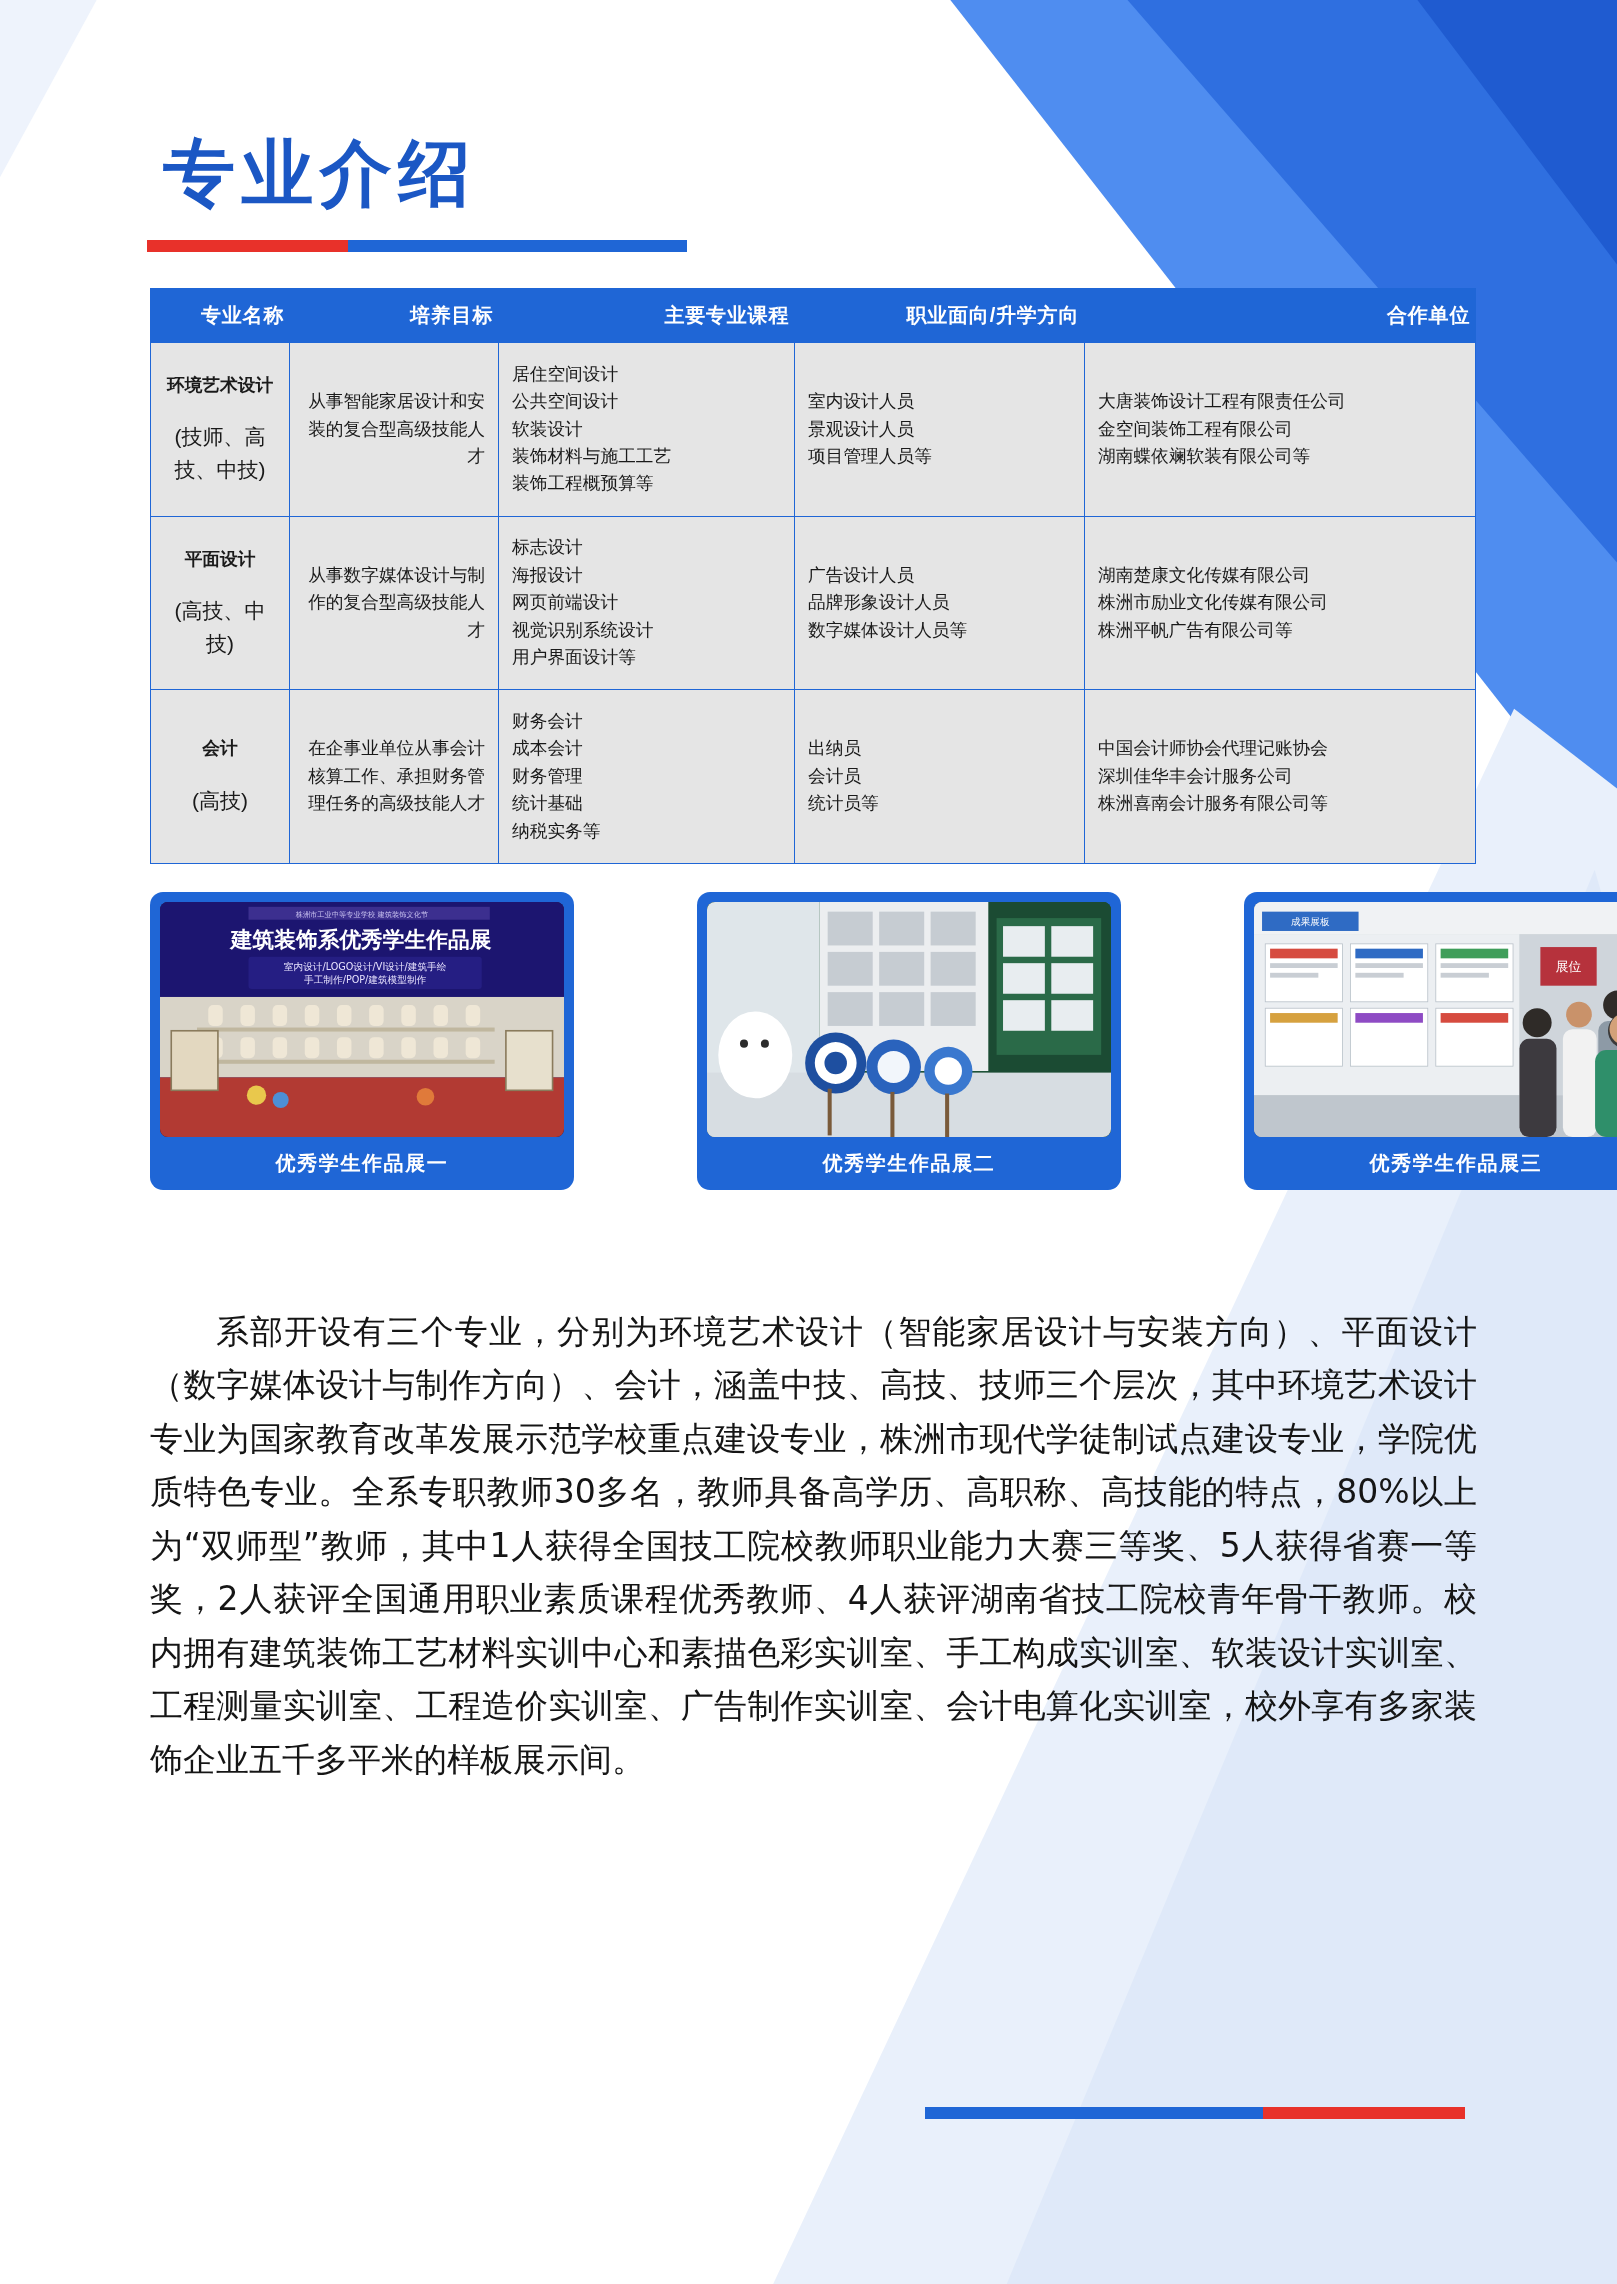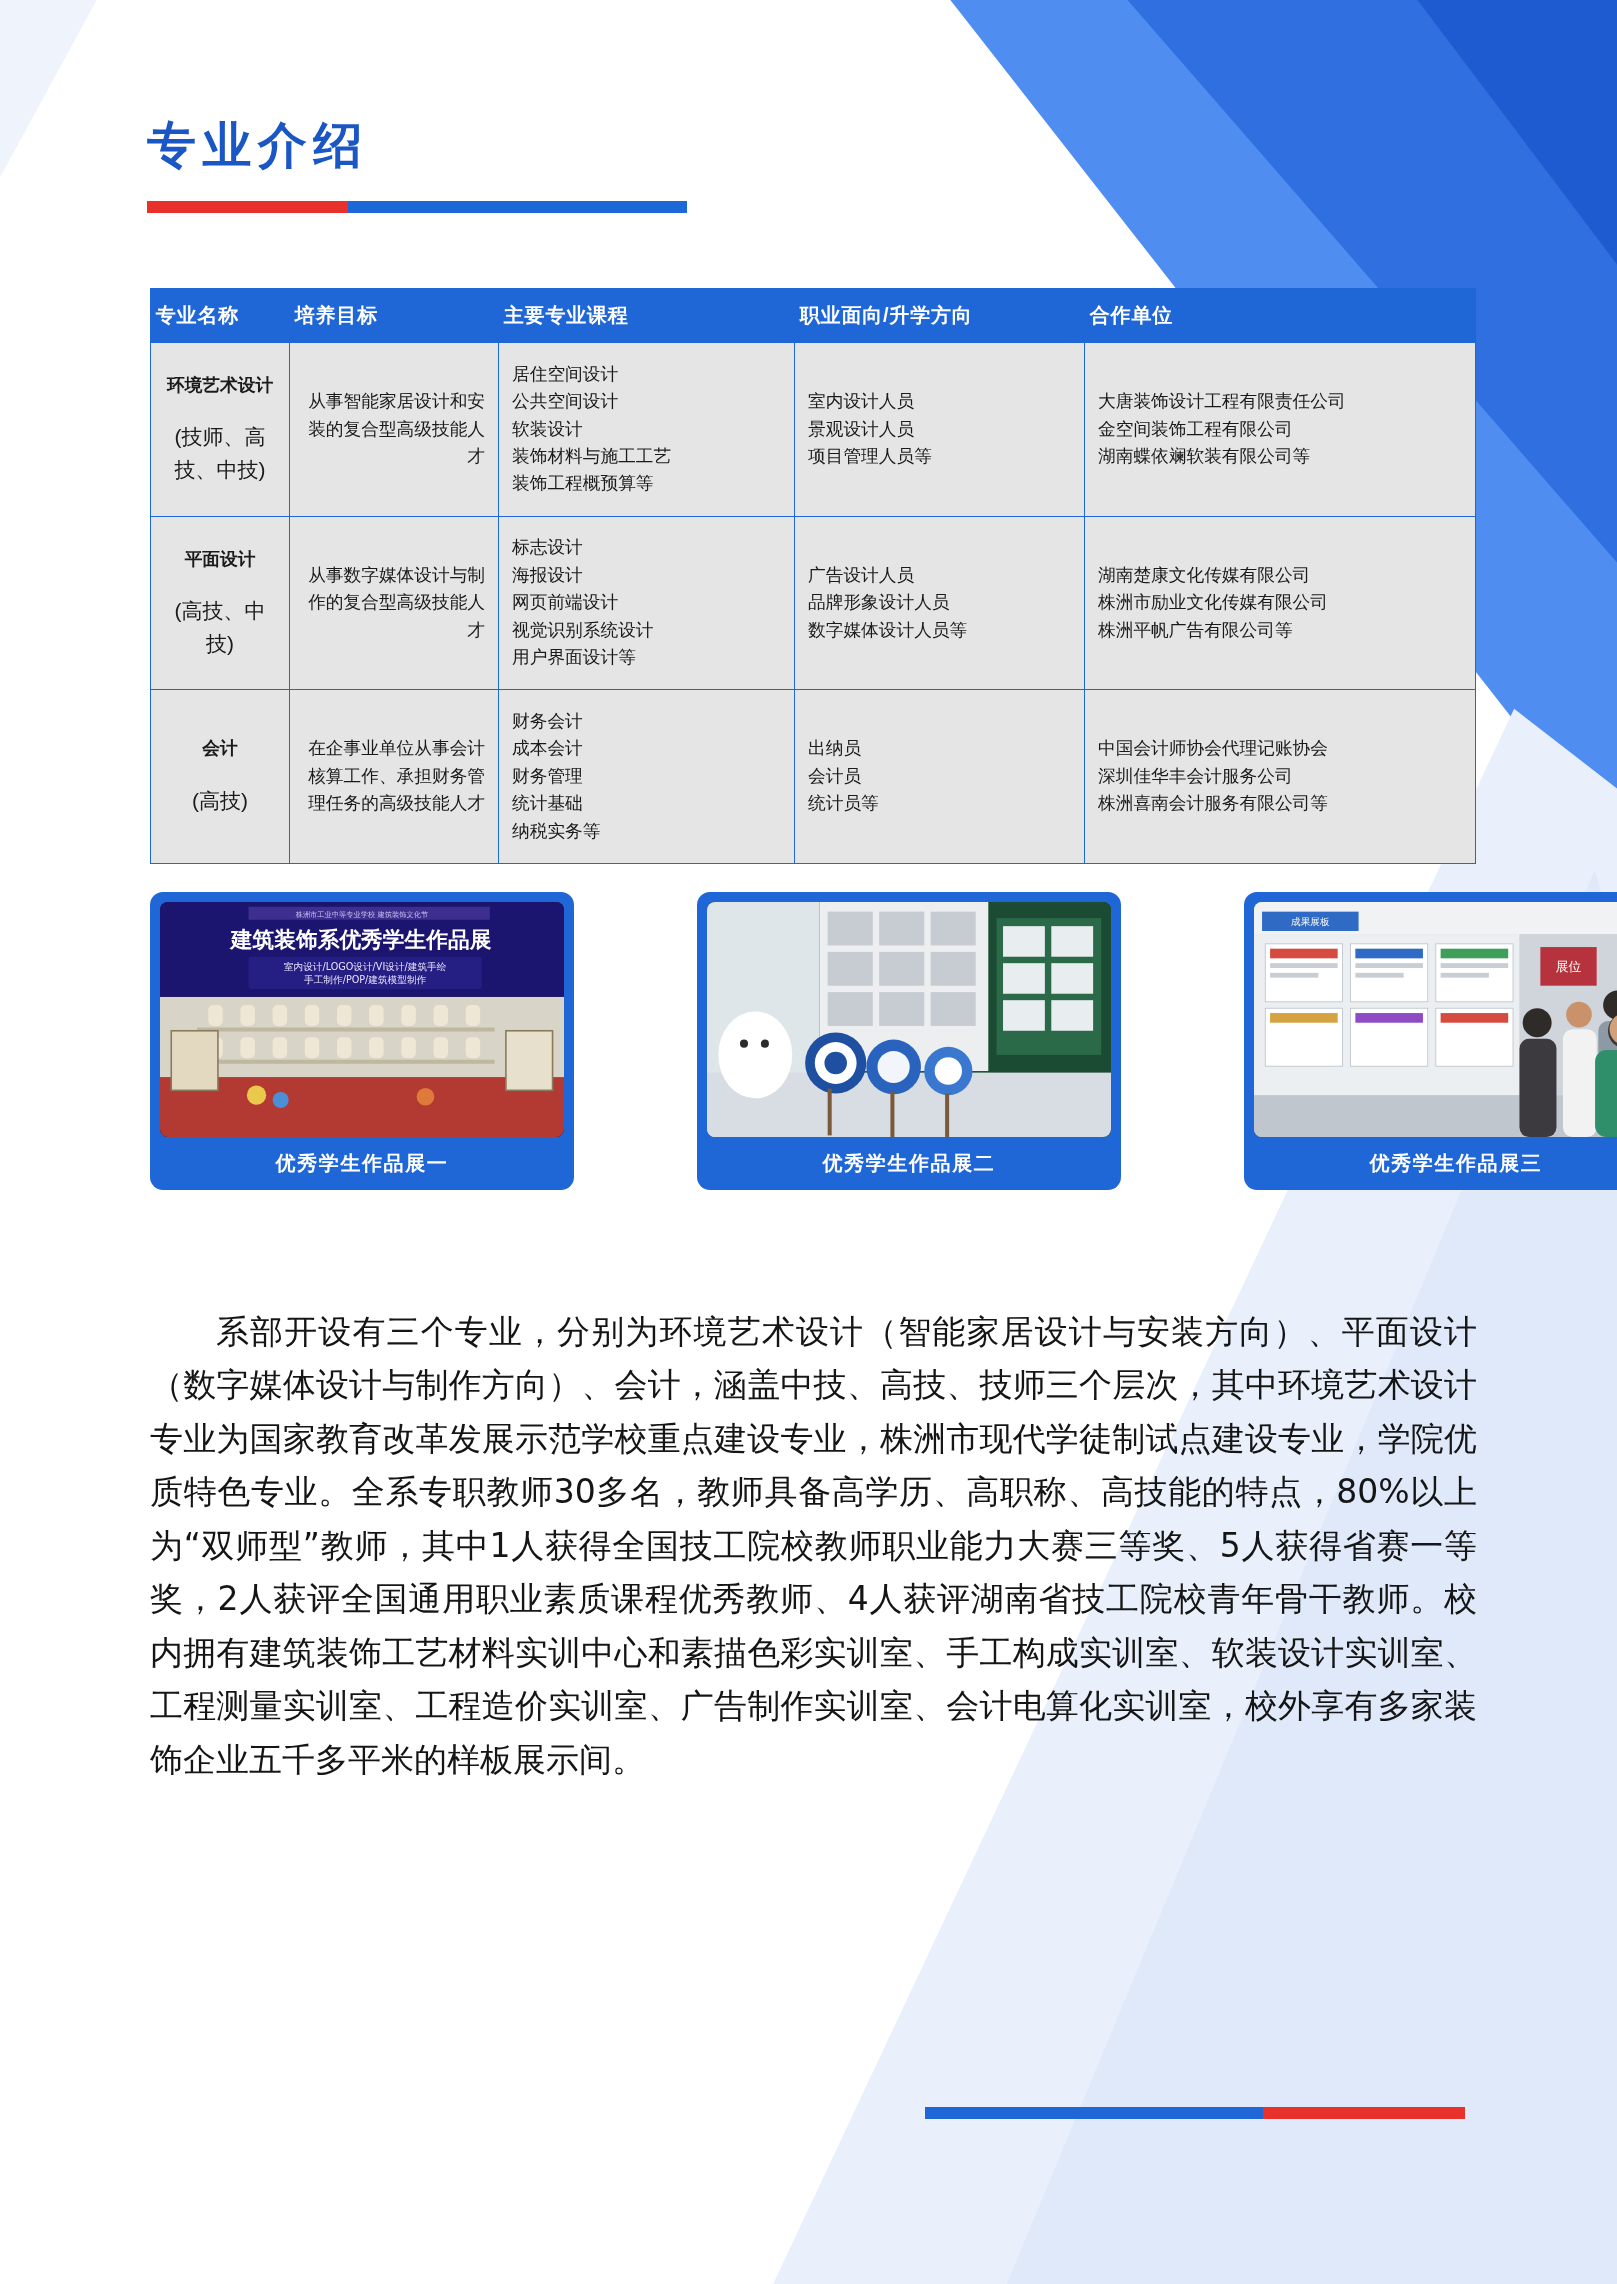--- a/index.html
+++ b/index.html
@@ -24,26 +24,26 @@
   .bg-svg { position: absolute; top: 0; left: 0; width: 1618px; height: 2284px; }
 
   
   .header {
     position: absolute;
     left: 147px;
     top: 121px;
     width: 644px;
   }
   .page-title {
-    font-size: 49px;
+    font-size: 72px;
     font-weight: bold;
     color: #1b57c4;
     letter-spacing: 6.4px;
     line-height: 1;
-    margin: 0;
+    margin: 16px;
     font-family: "DejaVu Sans", "Liberation Sans", sans-serif;
   }
   .title-rule {
     margin-top: 31px;
     width: 540px;
     height: 12px;
     display: flex;
   }
   .title-rule .seg-red { width: 201px; background: #e8312a; }
   .title-rule .seg-blue { flex: 1; background: #1f66d6; }
@@ -59,21 +59,21 @@
     border-collapse: collapse;
     width: 100%;
     table-layout: fixed;
   }
   table.majors th {
     background: #1f66d6;
     color: #ffffff;
     font-size: 20px;
     font-weight: bold;
     padding: 13px 4.8px;
-    text-align: left;
+    text-align: right;
     border: 1.6px solid #1f66d6;
     letter-spacing: 0.8px;
   }
   table.majors td {
     border: 1.6px solid #1f66d6;
     background: #e5e5e5;
     font-size: 17.7px;
     line-height: 1.55;
     color: #1a1a1a;
     padding: 17.7px 13px;

